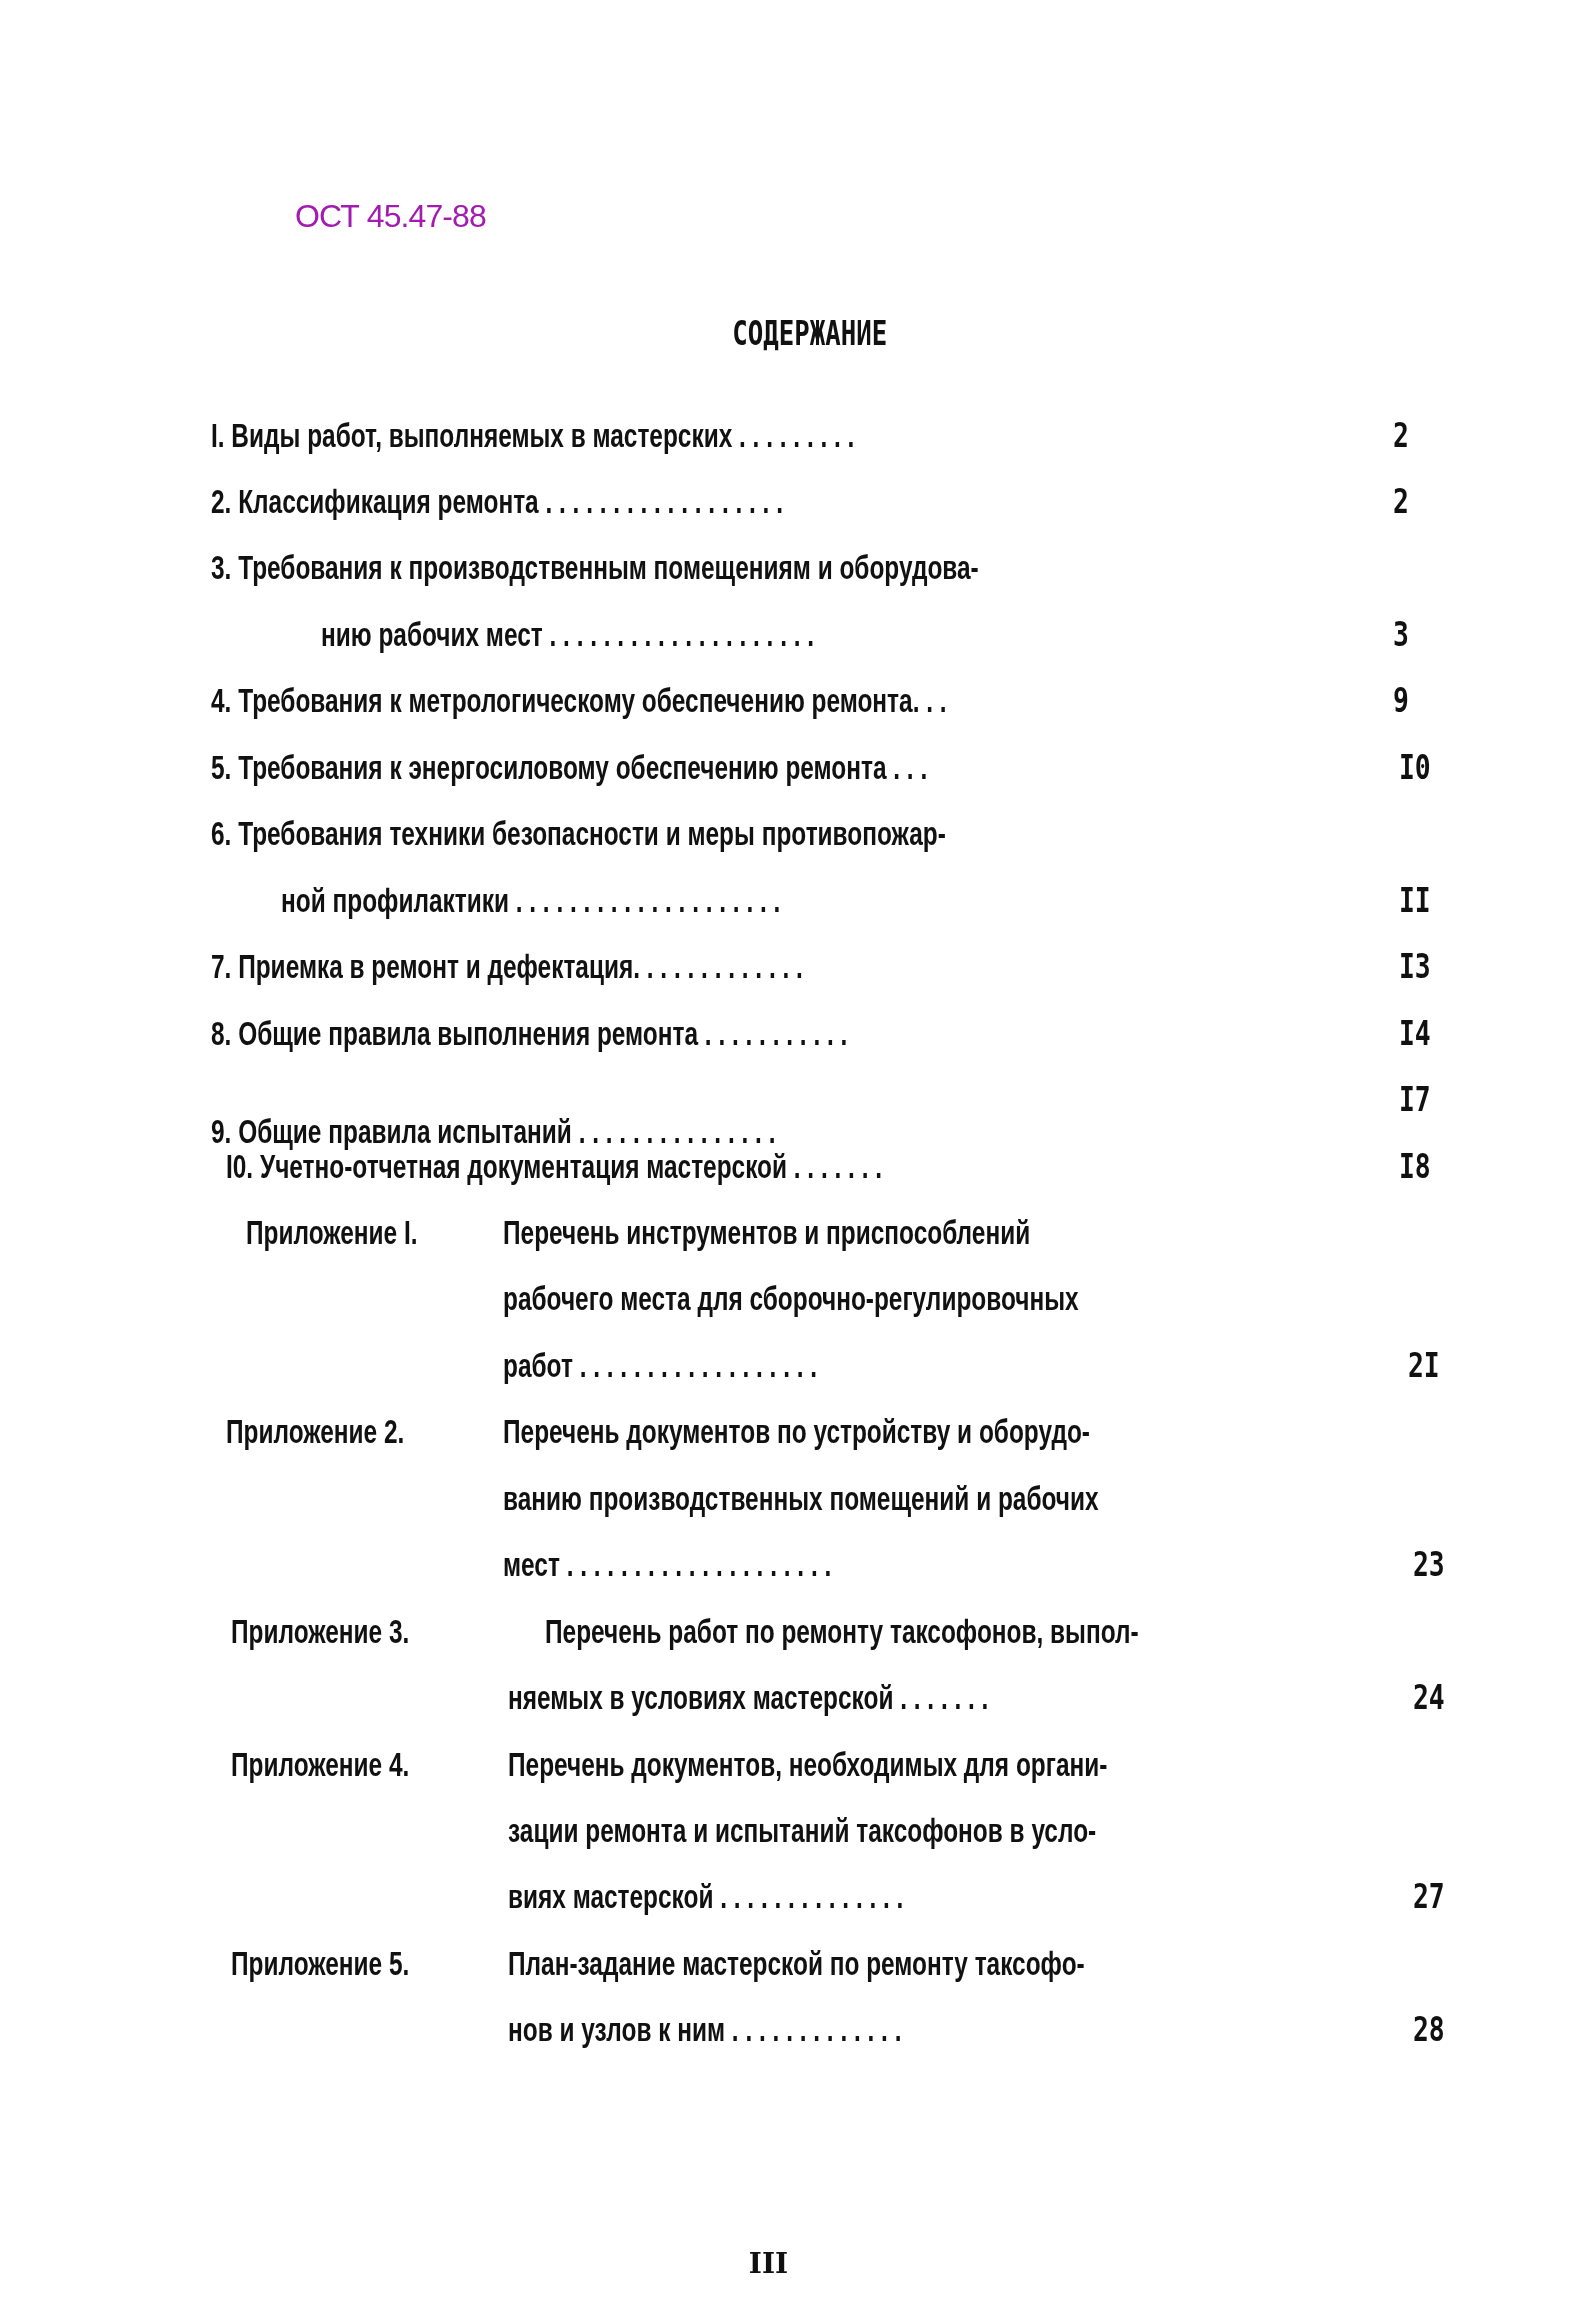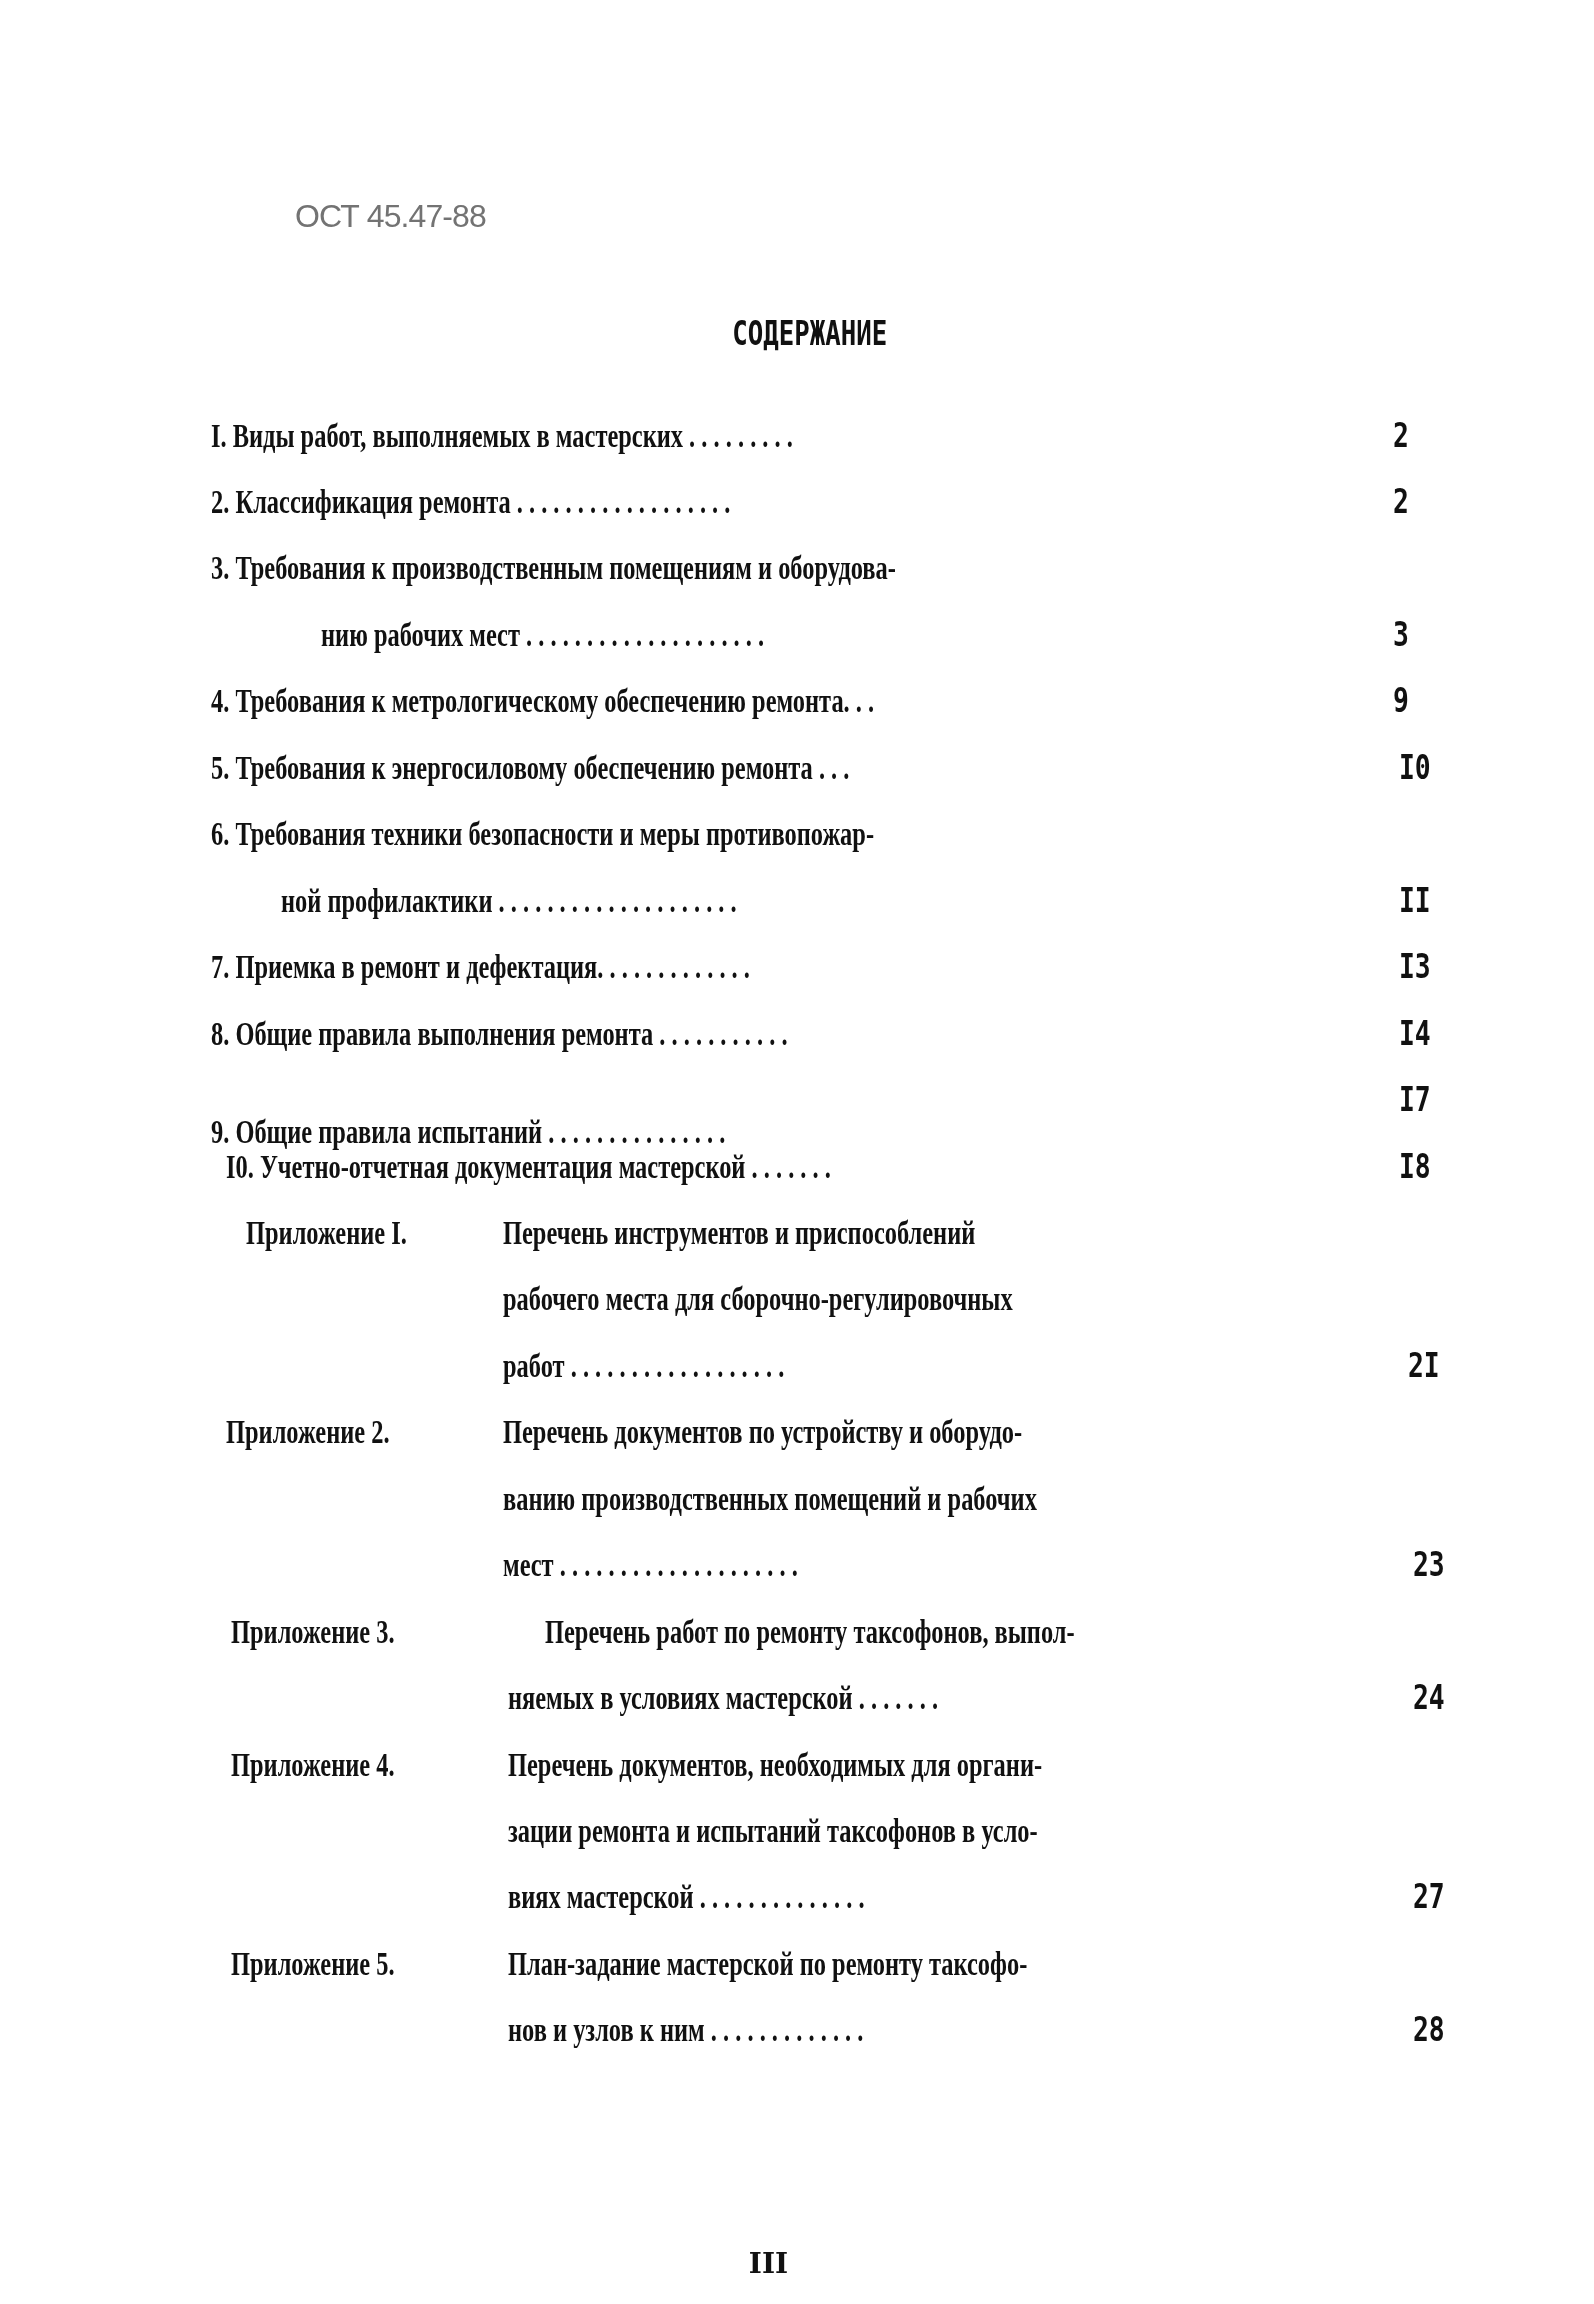--- a/index.html
+++ b/index.html
@@ -1,28 +1,28 @@
 <!DOCTYPE html>
 <html style="font-size:14.8px"><head>
 <meta charset="utf-8">
 <style>
   html, body { margin: 0; padding: 0; background: #ffffff; }
   body { width: 1595px; height: 2305px; position: relative; overflow: hidden; color: #111; }
   .doc-code {
     position: absolute; left: 295px; top: 198px;
-    font-family: "Liberation Sans", sans-serif; font-size: 32px; letter-spacing: -0.9px; color: #737373;
+    font-family: "Liberation Sans", sans-serif; font-size: 32px; letter-spacing: -0.9px; color: #a21caf;
   }
   .title {
     position: absolute; left: 0; width: 1595px; top: 314px; text-align: center;
     font-family: "DejaVu Sans Mono", monospace; font-weight: bold; font-size: 33px;
     transform: scaleX(0.78); transform-origin: 853px 0;
   }
   .line {
     position: absolute; height: 46px; white-space: nowrap;
-    font-family: Liberation Serif, serif; font-weight: bold; font-size: 33px;
+    font-family: Liberation Sans, sans-serif; font-weight: bold; font-size: 33px;
     line-height: 46px;
   }
   .line .t { display: inline-block; transform: scaleX(0.74); transform-origin: 0 50%; }
   .page {
     position: absolute; height: 46px; line-height: 46px; text-align: right; width: 74px;
     font-family: "DejaVu Sans Mono", monospace; font-weight: bold; font-size: 33px;
   }
   .page span { display: inline-block; transform: scaleX(0.8); transform-origin: 100% 50%; }
   .folio {
     position: absolute; left: 0; width: 1537px; top: 2247px; text-align: center;

